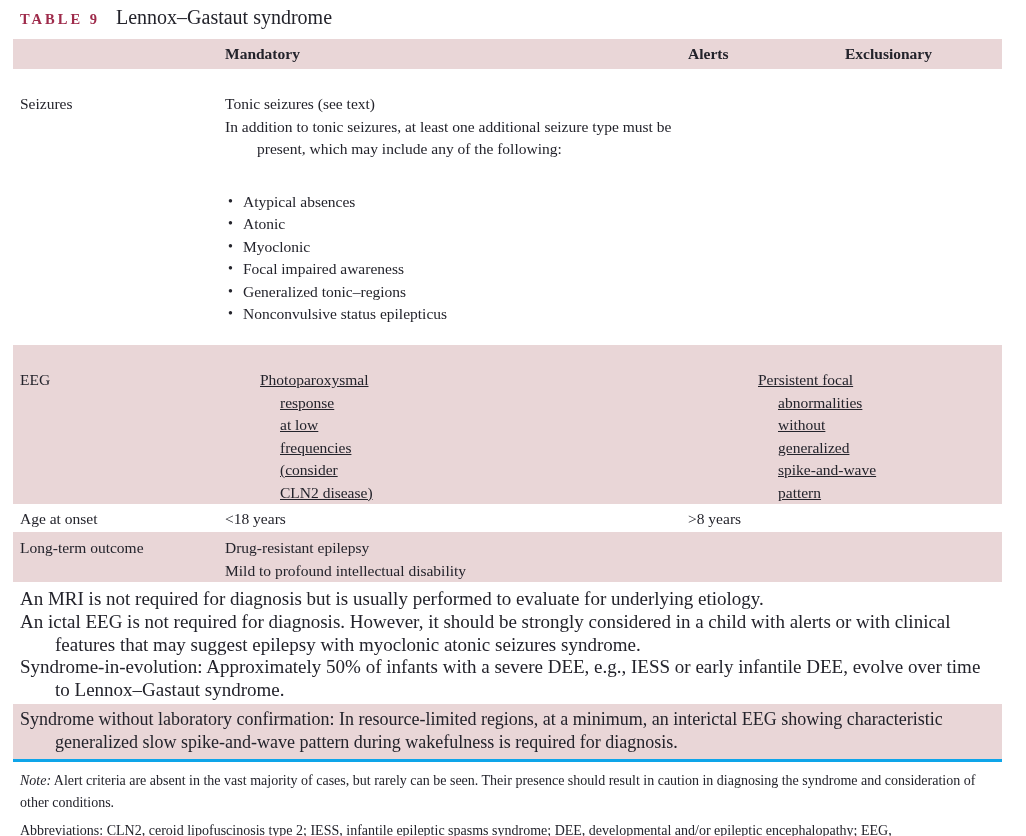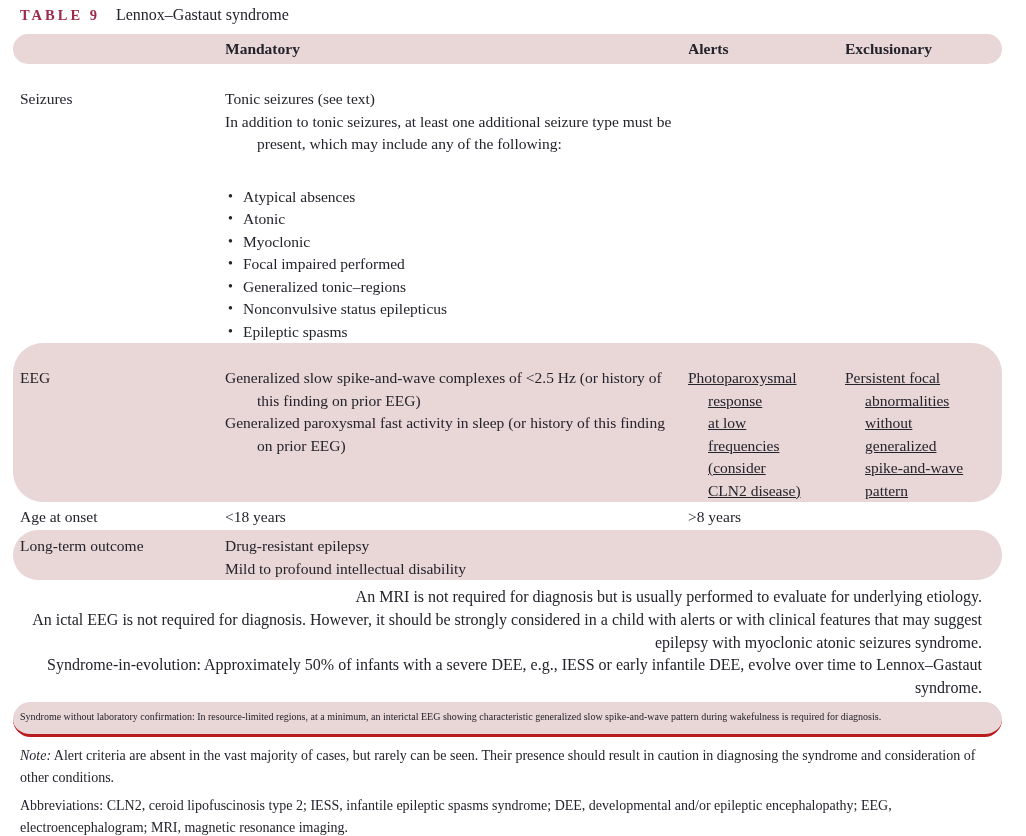--- a/index.html
+++ b/index.html
@@ -1,75 +1,75 @@
 <!DOCTYPE html>
 <html><head>
 <meta charset="utf-8">
 <style>
-  * { margin:0; padding:0; box-sizing:border-box;border-radius:30px; }
+  * { margin:0; padding:0; box-sizing:border-box; }
   html,body { background:#ffffff; }
   .page {
     position:relative;
     width:1026px; height:836px;
     background:#ffffff;
     font-family:"Liberation Serif", serif;
     color:#23232b;
     overflow:hidden;
   }
   
   .title-row {
     display:flex; align-items:baseline; gap:16px;
     padding:6px 0 0 20px;
   }
   .title-label {
     color:#9e2a4a; font-weight:bold; font-size:14.5px;
     letter-spacing:3px; font-family:"Liberation Serif", serif;
   }
-  .title-caption { font-size:16px; }
+  .title-caption { font-size:20px; }
 
   
   .tbl { margin:10px 0 0 13px; width:989px; font-size:15.5px; }
   .grid-row {
     display:grid;
     grid-template-columns:212px 463px 157px 157px;
   }
   .band { background:#e9d6d7; }
   .thead { height:30px; line-height:30px; font-weight:bold; }
   .hcell { overflow:hidden; }
   .cell { padding-top:24px; line-height:22.5px; padding-right:14px; }
   .label-cell { padding-left:7px; }
   .row-seizures  { min-height:276px; }
-  .row-eeg       { min-height:145px; }
+  .row-eeg       { min-height:145px;gap:35px; }
   .row-age       { min-height:28px; }
   .row-age .cell { padding-top:4px; }
   .row-outcome   { min-height:50px;font-family:Liberation Serif, serif; }
   .row-outcome .cell { padding-top:5px; }
 
   .hang   { padding-left:32px; text-indent:-32px; }
   .hang-sm{ padding-left:20px; text-indent:-20px;text-decoration:underline; }
   .lines  { white-space:pre-line; }
 
   .bullet-list { margin-top:30px; }
   .bullet-item { position:relative; padding-left:18px; }
   .bullet-item::before {
     content:"•"; position:absolute; left:3px; top:0;
     font-size:14px;
   }
 
   
-  .notes { margin:6px 0 0 20px; width:962px; font-size:16px; line-height:22.8px;text-align:right; }
+  .notes { margin:6px 0 0 20px; width:962px; font-size:19px; line-height:22.8px; }
   .note  { padding-left:35px; text-indent:-35px; }
 
   
   .highlight-box {
     margin:2px 0 0 13px; width:989px;
     background:#e9d6d7;
-    border-bottom:3px solid #b91c1c;
+    border-bottom:3px solid #0ea5e9;
     padding:4px 10px 5px 7px;
-    font-size:10px; line-height:22.8px;
+    font-size:18px; line-height:22.8px;
   }
   .highlight-box .note { padding-left:35px; text-indent:-35px; }
 
   
   .footer { margin:8px 0 0 20px; width:975px; font-size:14px; line-height:22.5px; }
   .footer p { margin:0; }
   .footer .abbr { margin-top:5px; }
   .note-label-italic { font-style:italic; }
 </style>
 </head>
@@ -93,36 +93,31 @@
 
     <div class="grid-row row-seizures">
       <div class="cell label-cell">Seizures</div>
       <div class="cell">
         <div>Tonic seizures (see text)</div>
         <div class="hang">In addition to tonic seizures, at least one additional seizure type must be present, which may include any of the following:</div>
         <div class="bullet-list">
           <div class="bullet-item">Atypical absences</div>
           <div class="bullet-item">Atonic</div>
           <div class="bullet-item">Myoclonic</div>
-          <div class="bullet-item">Focal impaired performed</div>
+          <div class="bullet-item">Focal impaired awareness</div>
           <div class="bullet-item">Generalized tonic–regions</div>
           <div class="bullet-item">Nonconvulsive status epilepticus</div>
-          <div class="bullet-item">Epileptic spasms</div>
         </div>
       </div>
       <div class="cell"></div>
       <div class="cell"></div>
     </div>
 
     <div class="grid-row row-eeg band">
       <div class="cell label-cell">EEG</div>
-      <div class="cell">
-        <div class="hang">Generalized slow spike-and-wave complexes of &lt;2.5 Hz (or history of this finding on prior EEG)</div>
-        <div class="hang">Generalized paroxysmal fast activity in sleep (or history of this finding on prior EEG)</div>
-      </div>
       <div class="cell">
         <div class="hang-sm lines">Photoparoxysmal
 response
 at low
 frequencies
 (consider
 CLN2 disease)</div>
       </div>
       <div class="cell">
         <div class="hang-sm lines">Persistent focal

